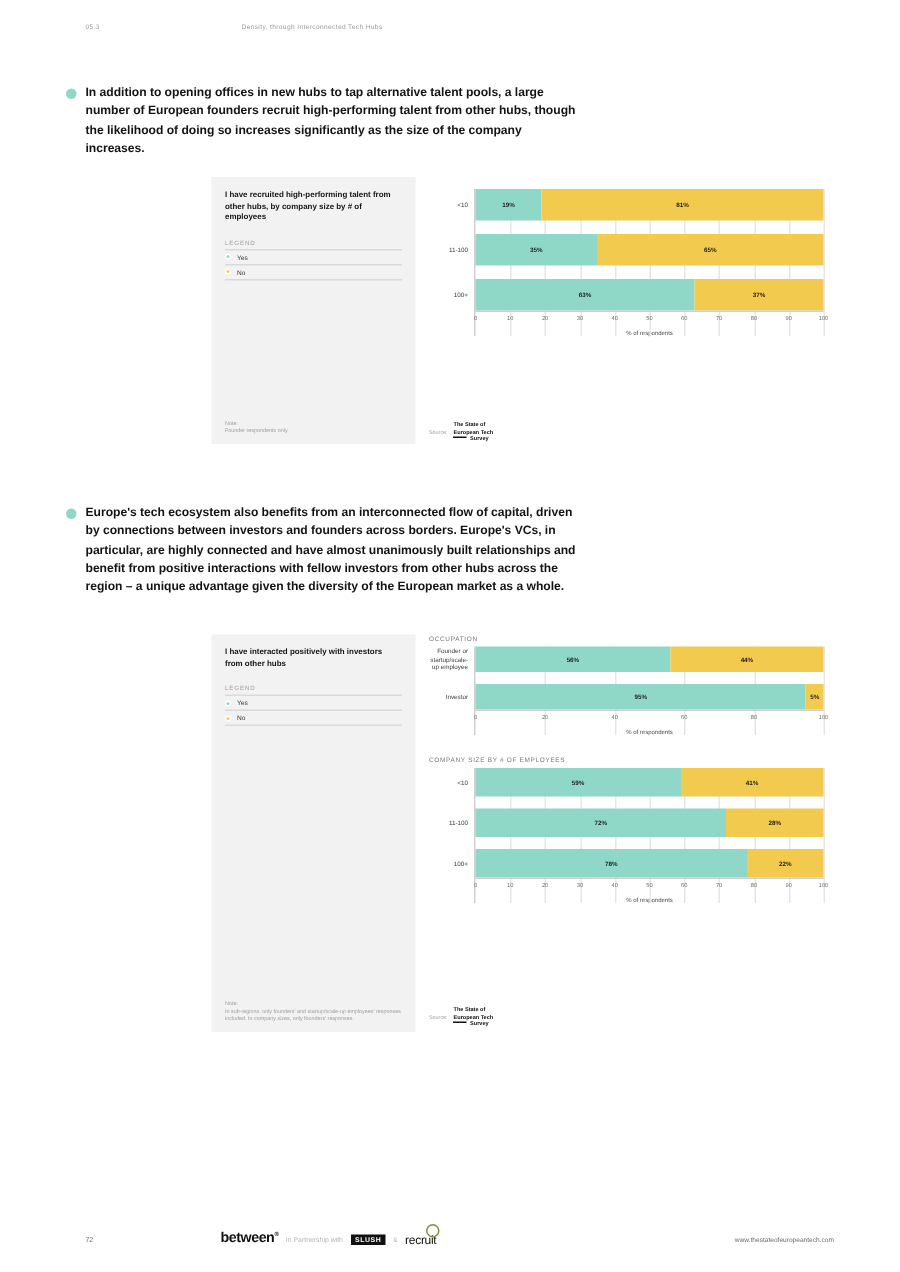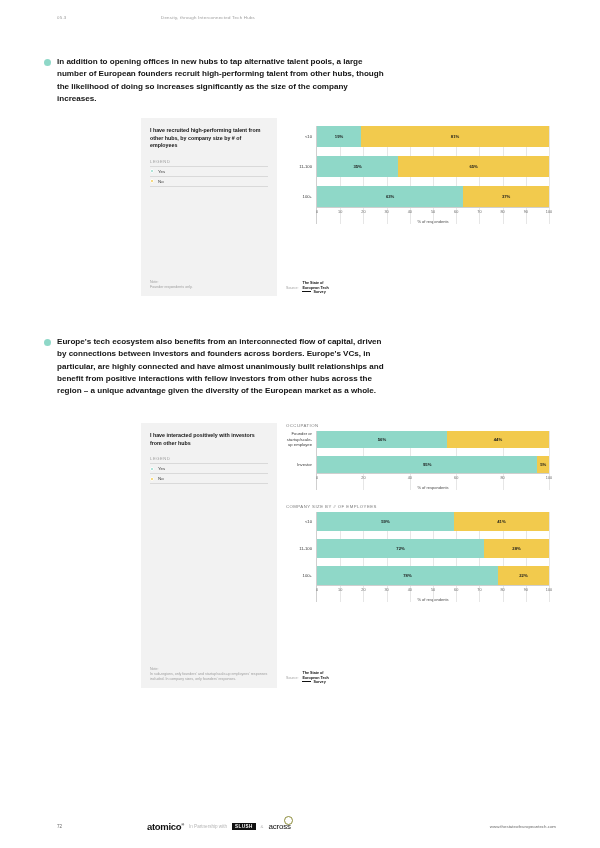--- a/index.html
+++ b/index.html
@@ -540,20 +540,20 @@
         <span>European Tech</span><br>
         <span class="rule"></span><span>Survey</span>
       </span>
     </div>
   </div>
 </div>
 
 <div class="footer">
   <span class="footer-page">72</span>
   <div class="footer-center">
-    <span class="brand-atomico"><span>atomico</span><sup>®</sup></span>
+    <span class="brand-atomico"><span>between</span><sup>®</sup></span>
     <span class="partner-text">In Partnership with</span>
     <span class="brand-slush">SLUSH</span>
     <span class="amp">&amp;</span>
-    <span class="brand-orrick"><span>across</span><span class="orrick-ring"></span></span>
+    <span class="brand-orrick"><span>recruit</span><span class="orrick-ring"></span></span>
   </div>
   <span class="footer-url">www.thestateofeuropeantech.com</span>
 </div>
 
 </body></html>

